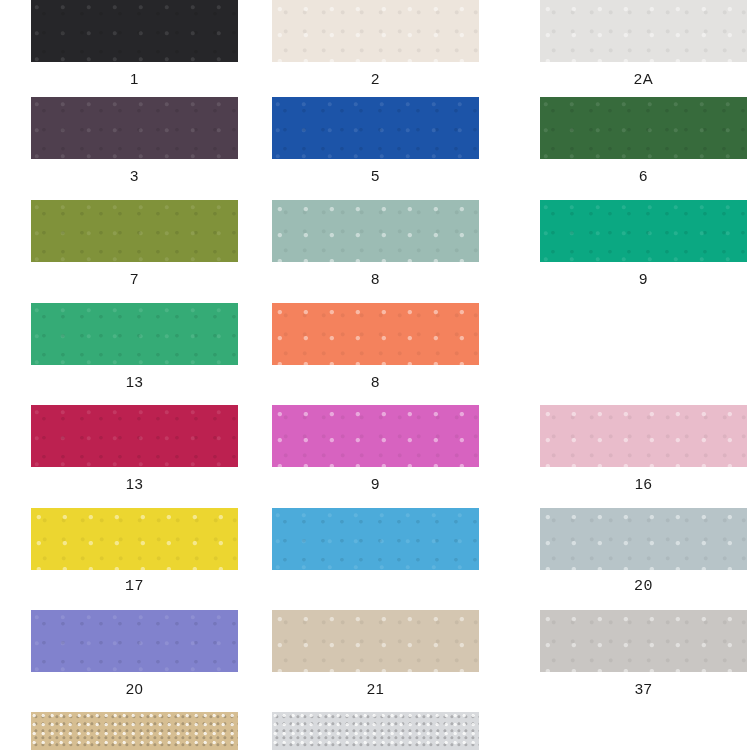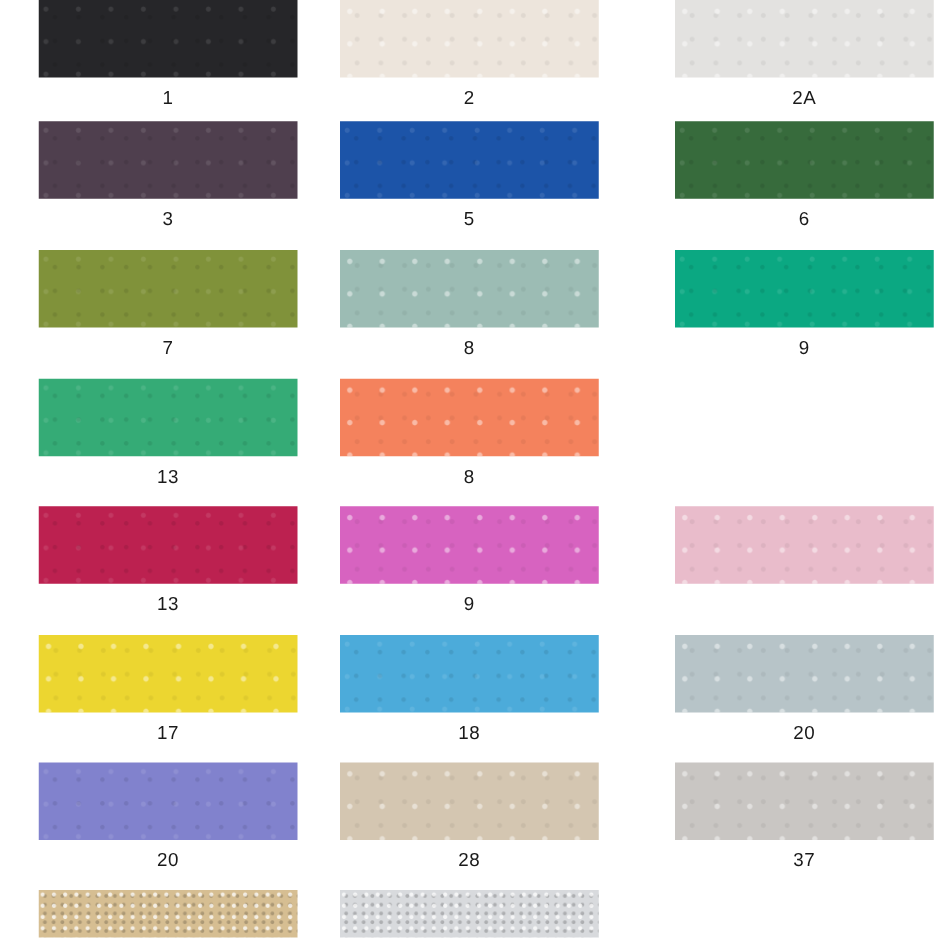--- a/index.html
+++ b/index.html
@@ -151,44 +151,44 @@
       <div class="swatch-cell col0">
         <div class="swatch-chip grain" title="#bc2150" style="background-color: rgb(188, 33, 80);"></div>
         <div class="swatch-label">13</div>
       </div>
       <div class="swatch-cell col1">
         <div class="swatch-chip grain-light" title="#d763c0" style="background-color: rgb(215, 99, 192);"></div>
         <div class="swatch-label">9</div>
       </div>
       <div class="swatch-cell col2">
         <div class="swatch-chip grain-light" title="#e9bccb" style="background-color: rgb(233, 188, 203);"></div>
-      </div>
-    </div>
-    <div class="swatch-row" style="top: 508px;">
+        <div class="swatch-label">16</div>
+      </div>
+    </div>
+    <div class="swatch-row" style="top: 508px; font-family: Liberation Mono, monospace;">
       <div class="swatch-cell col0">
         <div class="swatch-chip grain-light" title="#ecd630" style="background-color: rgb(236, 214, 48);"></div>
         <div class="swatch-label">17</div>
       </div>
       <div class="swatch-cell col1">
         <div class="swatch-chip grain" title="#4cabda" style="background-color: rgb(76, 171, 218);"></div>
-        <div class="swatch-label">18</div>
       </div>
       <div class="swatch-cell col2">
         <div class="swatch-chip grain-light" title="#b7c4c8" style="background-color: rgb(183, 196, 200);"></div>
         <div class="swatch-label">20</div>
       </div>
     </div>
     <div class="swatch-row" style="top: 610px; text-decoration: underline;">
       <div class="swatch-cell col0">
         <div class="swatch-chip grain" title="#8182cd" style="background-color: rgb(129, 130, 205);"></div>
         <div class="swatch-label">20</div>
       </div>
       <div class="swatch-cell col1">
         <div class="swatch-chip grain-light" title="#d4c6b1" style="background-color: rgb(212, 198, 177);"></div>
-        <div class="swatch-label">28</div>
+        <div class="swatch-label">21</div>
       </div>
       <div class="swatch-cell col2">
         <div class="swatch-chip grain-light" title="#c9c6c3" style="background-color: rgb(201, 198, 195);"></div>
         <div class="swatch-label">37</div>
       </div>
     </div>
     <div class="swatch-row" style="top: 712px;">
       <div class="swatch-cell col0">
         <div class="swatch-chip grain-metallic" title="#d6be92" style="background-color: rgb(214, 190, 146);"></div>
       </div>

